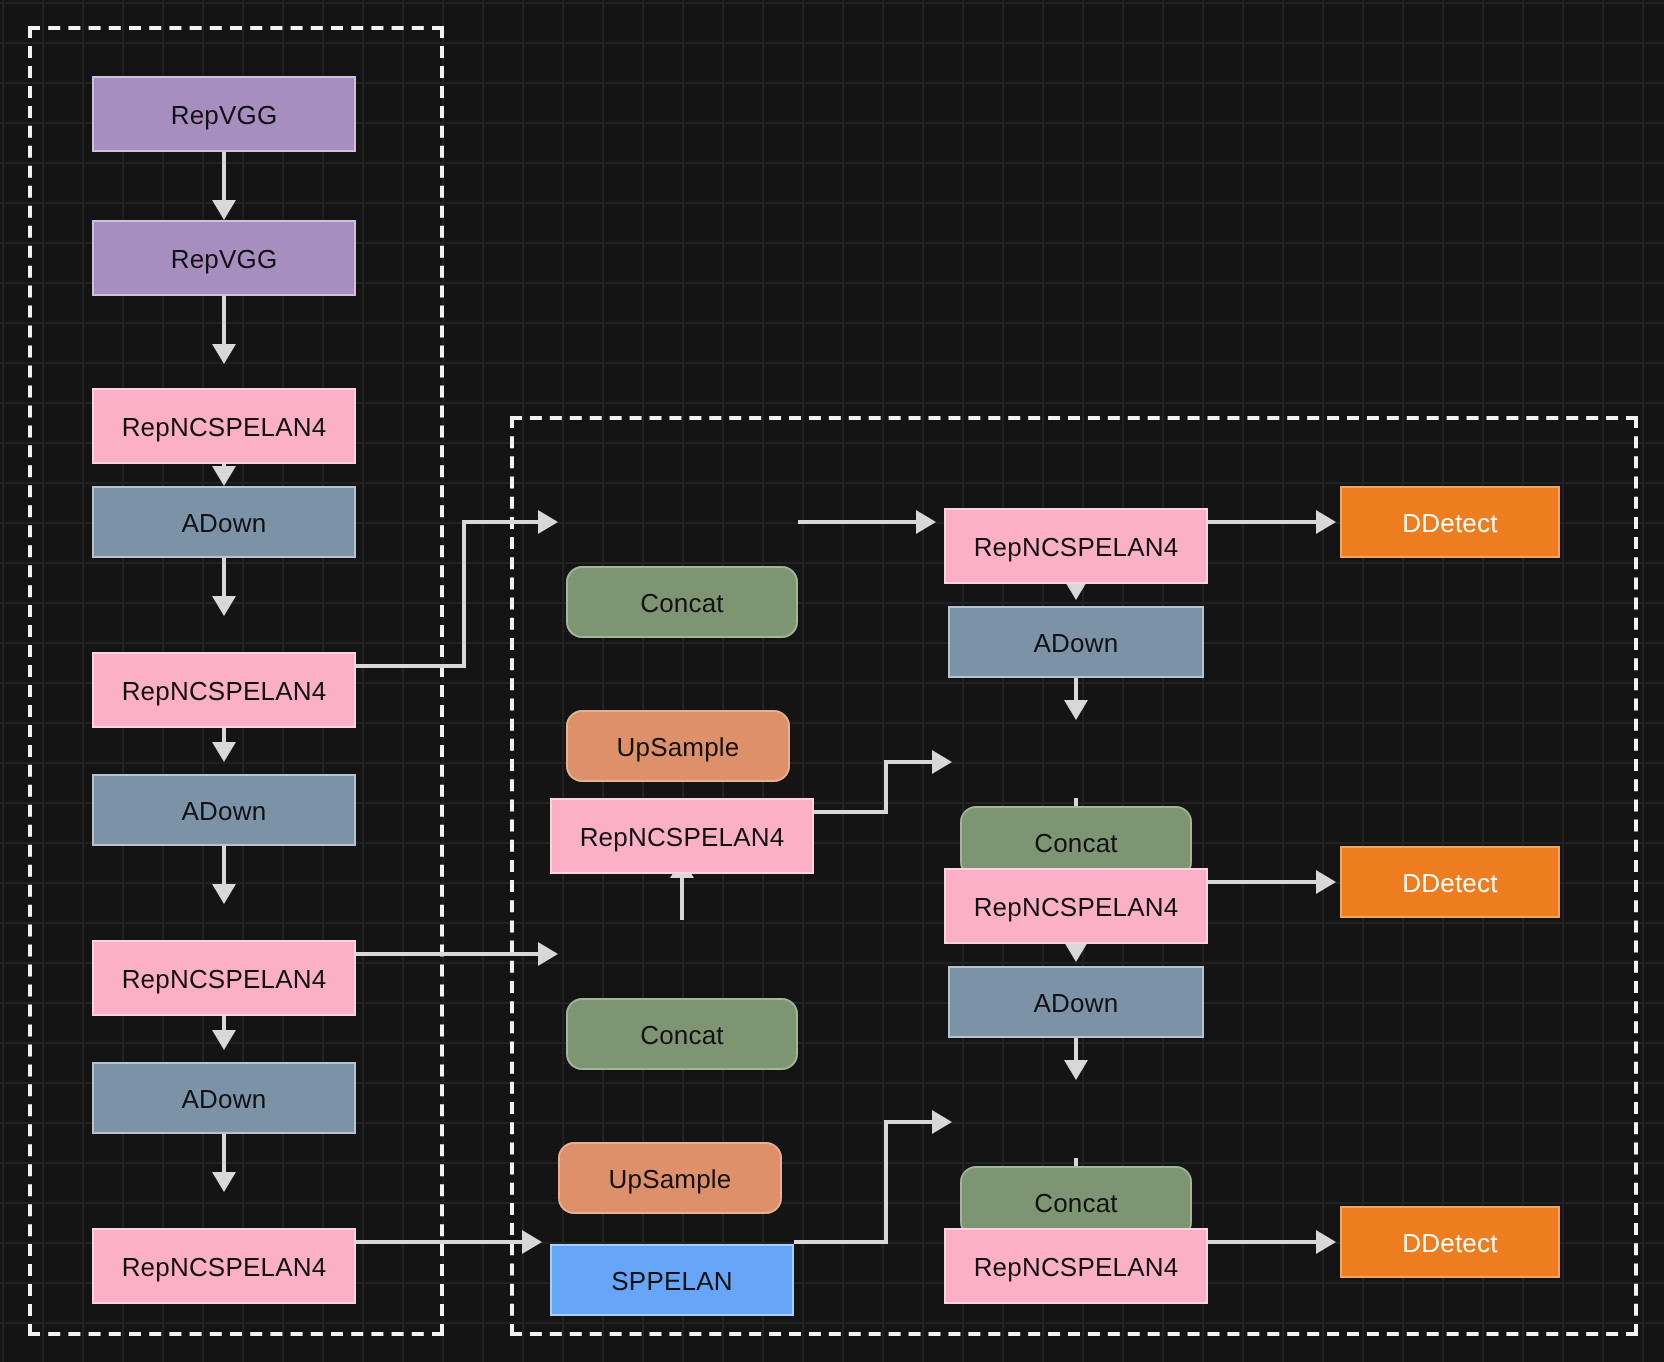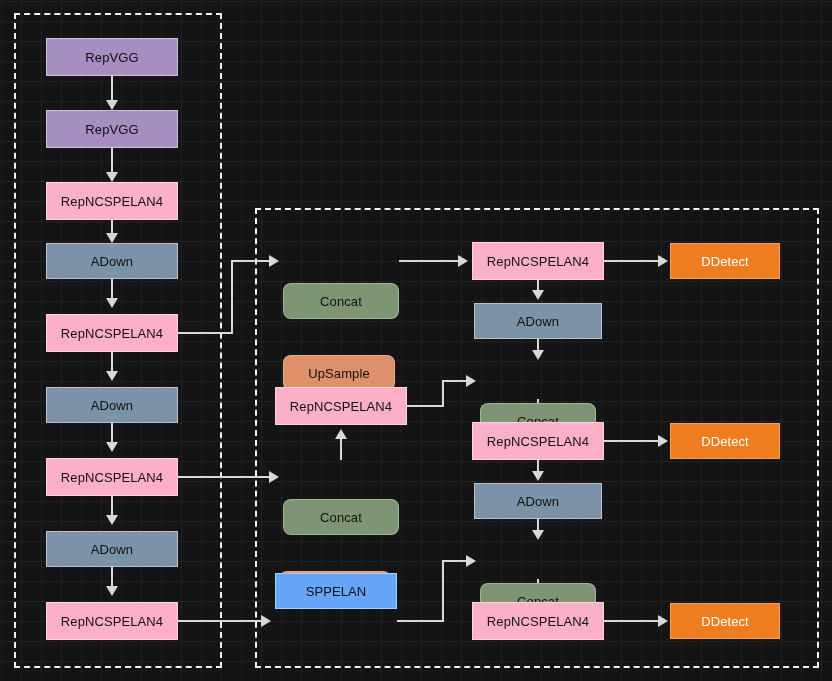--- a/index.html
+++ b/index.html
@@ -42,21 +42,21 @@
     line-height: 1;
     letter-spacing: 0.1px;
     white-space: nowrap;
     color: #111111;
     border: 1px solid rgba(255,255,255,0.45);
     z-index: 3;
   }
   .node.rounded { border-radius: 8px; margin-top: 40px; }
 
   .n-repvgg      { background: #a78ec0; }
-  .n-repncspelan { background: #fcb0c8; }
+  .n-repncspelan { background: #fcb0c8; margin-top: 12px; }
   .n-adown       { background: #7c92a6; }
   .n-concat      { background: #7d9573; border-color: rgba(255,255,255,0.30); }
   .n-upsample    { background: #dd9069; border-color: rgba(255,255,255,0.30); }
   .n-sppelan     { background: #66a5f8; }
   .n-ddetect     { background: #ed7d1f; color: #ffffff; border-color: rgba(255,255,255,0.30);}
 
   
   .seg {
     position: absolute;
     background: #d8d8d8;
@@ -175,21 +175,21 @@
   <div class="seg v" style="left:335px; top:508px; height:24px;"></div>
   <div class="arrow up" style="left:330px; top:499px;"></div>
 
   <div class="node n-upsample rounded" style="left:279px; top:531px; width:112px; height:36px;">
     <span>UpSample</span>
   </div>
 
   <div class="seg v" style="left:335px; top:580px; height:24px;"></div>
   <div class="arrow up" style="left:330px; top:571px;"></div>
 
-  <div class="node n-sppelan" style="left:275px; top:573px; width:122px; height:36px;">
+  <div class="node n-sppelan" style="left:275px; top:622px; width:122px; height:36px;">
     <span>SPPELAN</span>
   </div>
 
   <div class="node n-repncspelan" style="left:472px; top:242px; width:132px; height:38px;">
     <span>RepNCSPELAN4</span>
   </div>
   <div class="seg v" style="left:537px; top:280px; height:14px;"></div>
   <div class="arrow down" style="left:532px; top:290px;"></div>
 
   <div class="node n-adown" style="left:474px; top:303px; width:128px; height:36px;">

